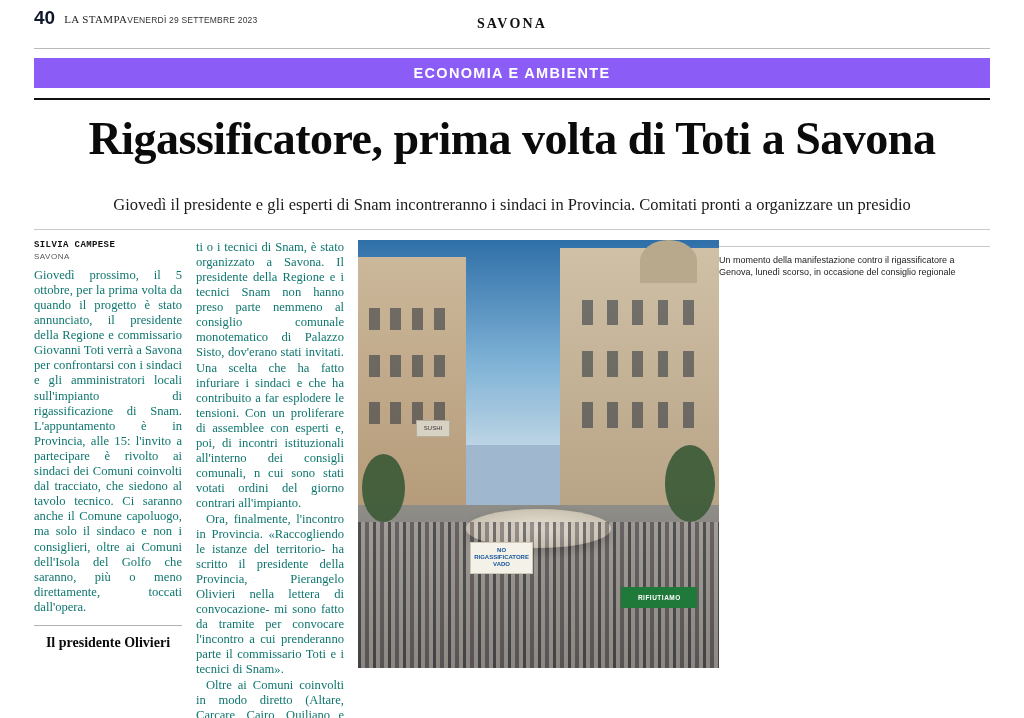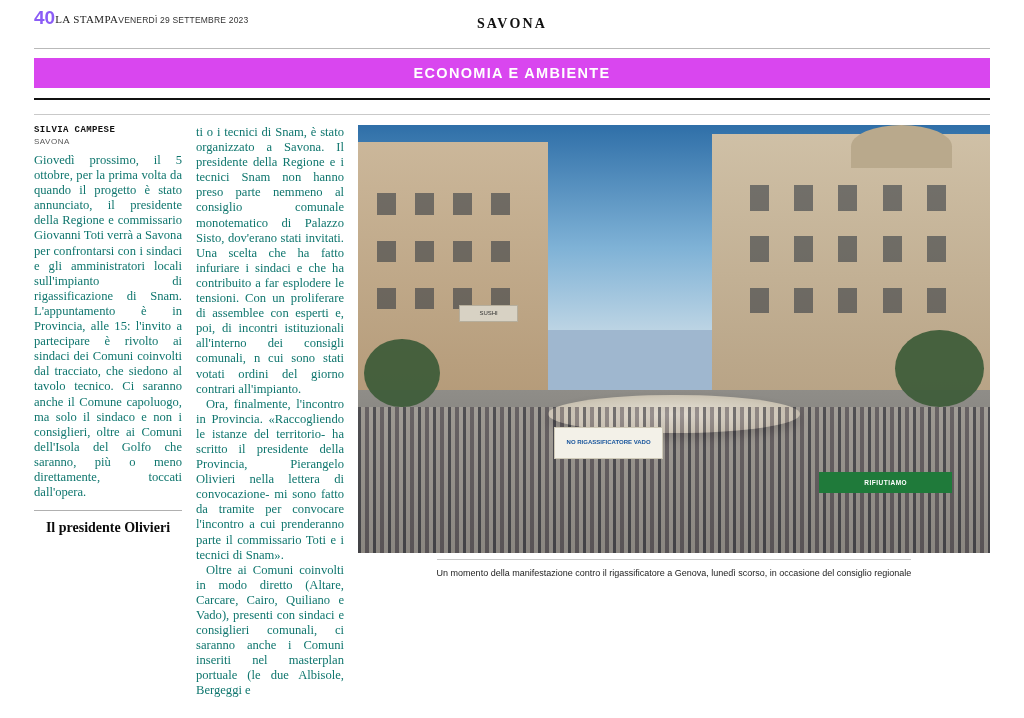--- a/index.html
+++ b/index.html
@@ -28,21 +28,22 @@
     height: 34px;
     display: flex;
     align-items: flex-start;
     padding-top: 8px;
   }
   .page-number {
     font-family: "Liberation Sans", sans-serif;
     font-weight: bold;
     font-size: 19px;
     line-height: 19px;
-    color: #8b5cf6;
+    color: #0f172a;
+    margin-right: 9px;
   }
   .paper-name {
     font-family: "Liberation Serif", serif;
     font-size: 11px;
     letter-spacing: 0.4px;
     text-transform: uppercase;
     color: #222;
     padding-top: 5px;
   }
   .issue-date {
@@ -66,21 +67,21 @@
     font-weight: bold;
     color: #111;
   }
   .top-rule {
     border-bottom: 1px solid #b9b9b9;
     margin-top: 6px;
   }
   
   .banner {
     margin-top: 9px;
-    background: #d946ef;
+    background: #8b5cf6;
     height: 30px;
     display: flex;
     align-items: center;
     justify-content: center;
   }
   .banner-text {
     color: #ffffff;
     font-family: "Liberation Sans", sans-serif;
     font-weight: bold;
     font-size: 14.5px;
@@ -163,22 +164,21 @@
     font-family: "Liberation Serif", serif;
     font-weight: bold;
     font-size: 14px;
     line-height: 18px;
     color: #0b0b0b;
   }
   
   .photo-col {
     flex: 1;
     display: flex;
-    flex-direction: column;
-    align-items: center;
+    flex-direction: row;
   }
   .photo {
     position: relative;
     width: 100%;
     height: 428px;
     overflow: hidden;
     background: #9fb7cf;
   }
   .sky {
     position: absolute;
@@ -294,20 +294,22 @@
     <div class="issue-date">VENERDÌ 29 SETTEMBRE 2023</div>
     <div class="section-name">SAVONA</div>
   </div>
   <div class="top-rule"></div>
 
   <div class="banner">
     <span class="banner-text">ECONOMIA E AMBIENTE</span>
   </div>
   <div class="rule-thick"></div>
 
+  <h1 class="headline">Rigassificatore, prima volta di Toti a Savona</h1>
+  <div class="subhead">Giovedì il presidente e gli esperti di Snam incontreranno i sindaci in Provincia. Comitati pronti a organizzare un presidio</div>
   <div class="rule-after-subhead"></div>
 
   <div class="content">
 
     <div class="col">
       <div class="byline">SILVIA CAMPESE</div>
       <div class="byline-place">SAVONA</div>
       <div class="body-text">
         <p>Giovedì prossimo, il 5 ottobre, per la prima volta da quando il progetto è stato annunciato, il presidente della Regione e commissario Giovanni Toti verrà a Savona per confrontarsi con i sindaci e gli amministratori locali sull'impianto di rigassificazione di Snam. L'appuntamento è in Provincia, alle 15: l'invito a partecipare è rivolto ai sindaci dei Comuni coinvolti dal tracciato, che siedono al tavolo tecnico. Ci saranno anche il Comune capoluogo, ma solo il sindaco e non i consiglieri, oltre ai Comuni dell'Isola del Golfo che saranno, più o meno direttamente, toccati dall'opera.</p>
       </div>

